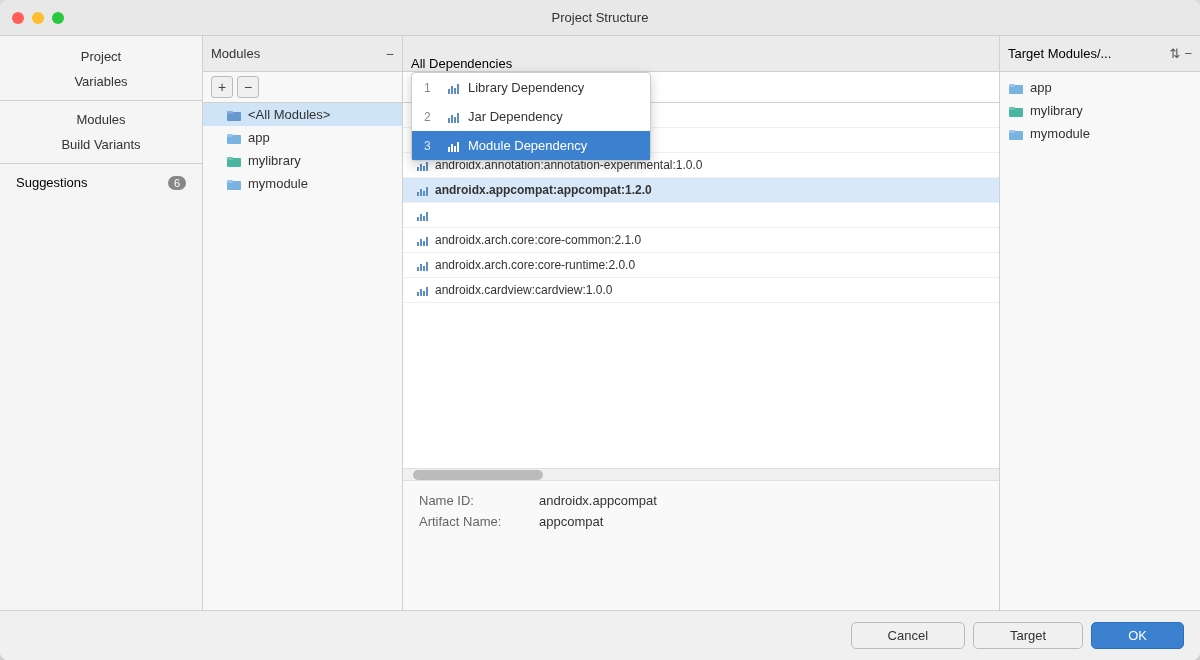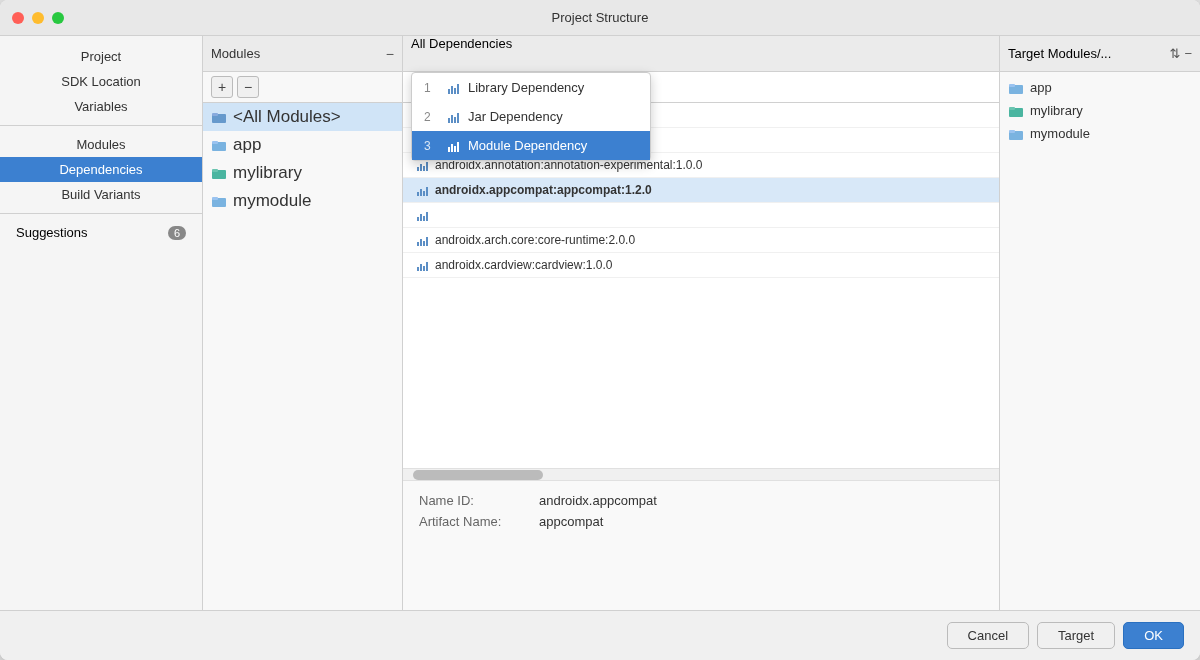--- a/index.html
+++ b/index.html
@@ -146,46 +146,46 @@
       align-items: center;
       justify-content: center;
       font-size: 14px;
       color: #444;
     }
     .module-list {
       flex: 1;
       overflow-y: auto;
     }
     .module-item {
-      padding: 4px 8px;
+      padding: 4px 23px;
       display: flex;
       align-items: center;
       gap: 6px;
       cursor: pointer;
-      font-size: 17px;
+      font-size: 13px;
       color: #333;
     }
     .module-item.selected { background: #d0e4f7; }
     .folder-icon-svg {
       width: 16px;
       height: 14px;
     }
     
     .deps-panel {
       flex: 1;
       display: flex;
       flex-direction: column;
       background: white;
       border-right: 1px solid #d0d0d0;
       position: relative;
     }
     .deps-header {
       height: 36px;
       display: flex;
-      align-items: flex-start;
+      align-items: flex-end;
       padding: 0 8px;
       border-bottom: 1px solid #d0d0d0;
       background: #ebebeb;
     }
     .deps-toolbar {
       display: flex;
       align-items: center;
       gap: 4px;
       padding: 4px 8px;
       border-bottom: 1px solid #d0d0d0;
@@ -318,21 +318,21 @@
       background: #f0f0f0;
       border-top: 1px solid #d0d0d0;
       display: flex;
       align-items: center;
       justify-content: flex-end;
       padding: 0 16px;
       gap: 8px;
       flex-shrink: 0;
     }
     .btn {
-      padding: 5px 20px;
+      padding: 5px 36px;
       border-radius: 5px;
       font-size: 13px;
       cursor: pointer;
       border: 1px solid;
     }
     .btn-cancel {
       background: #f0f0f0;
       border-color: #bbb;
       color: #333;
     }
@@ -404,25 +404,23 @@
       <button class="titlebar-btn btn-maximize"></button>
     </div>
     <span class="titlebar-title">Project Structure</span>
   </div>
 
   <div class="main-content">
 
     <div class="sidebar">
       <div class="sidebar-nav">
         <div class="sidebar-item">Project</div>
-        <div class="sidebar-item">SDK Location</div>
         <div class="sidebar-item">Variables</div>
         <div class="sidebar-divider"></div>
         <div class="sidebar-section-label">Modules</div>
-        <div class="sidebar-item active">Dependencies</div>
         <div class="sidebar-item">Build Variants</div>
         <div class="sidebar-divider"></div>
         <div class="suggestions-item">
           <span>Suggestions</span>
           <span class="badge">6</span>
         </div>
       </div>
     </div>
 
     <div class="modules-panel">
@@ -574,20 +572,31 @@
         </div>
         <div class="dep-item">
           <div class="dep-icon">
             <div class="bar-icon">
                 <span style="height:4px;"></span>
                 <span style="height:7px;"></span>
                 <span style="height:5px;"></span>
                 <span style="height:9px;"></span>
               </div>
           </div>
+          <span>androidx.arch.core:core-common:2.1.0</span>
+        </div>
+        <div class="dep-item">
+          <div class="dep-icon">
+            <div class="bar-icon">
+                <span style="height:4px;"></span>
+                <span style="height:7px;"></span>
+                <span style="height:5px;"></span>
+                <span style="height:9px;"></span>
+              </div>
+          </div>
           <span>androidx.arch.core:core-runtime:2.0.0</span>
         </div>
         <div class="dep-item">
           <div class="dep-icon">
             <div class="bar-icon">
                 <span style="height:4px;"></span>
                 <span style="height:7px;"></span>
                 <span style="height:5px;"></span>
                 <span style="height:9px;"></span>
               </div>

